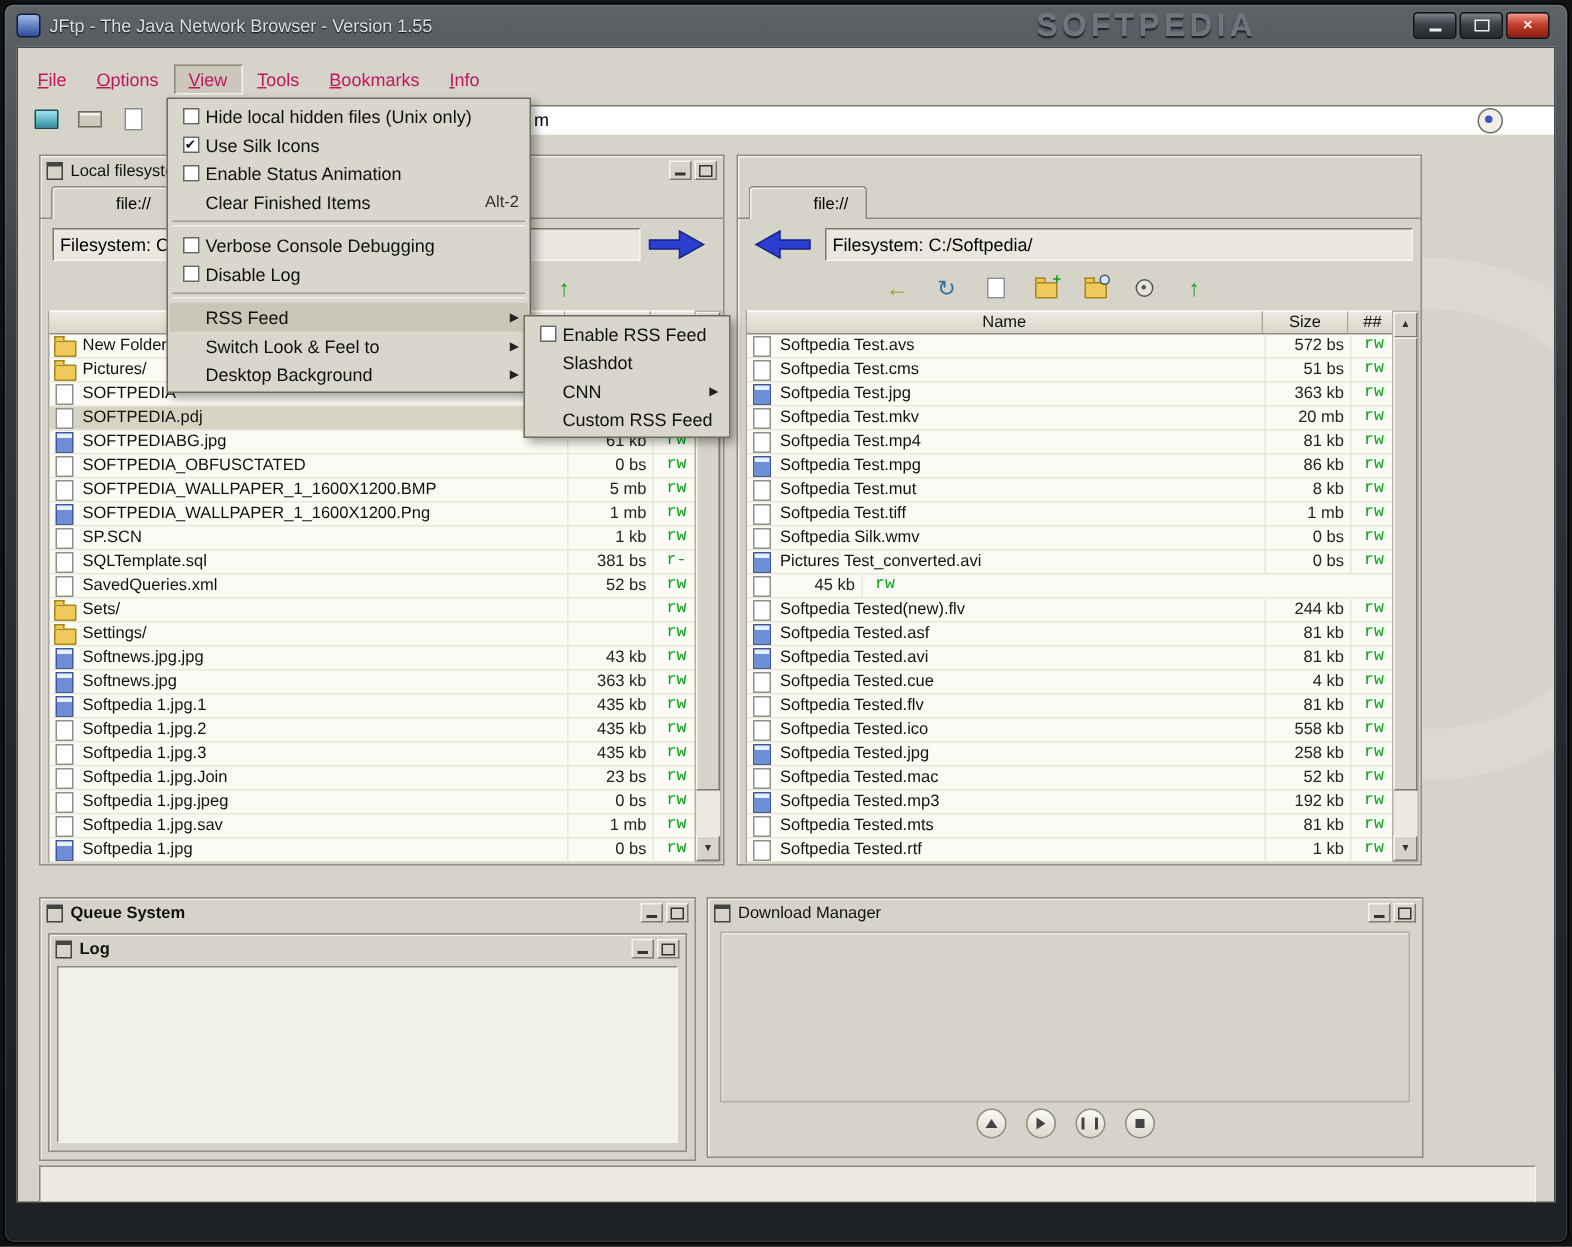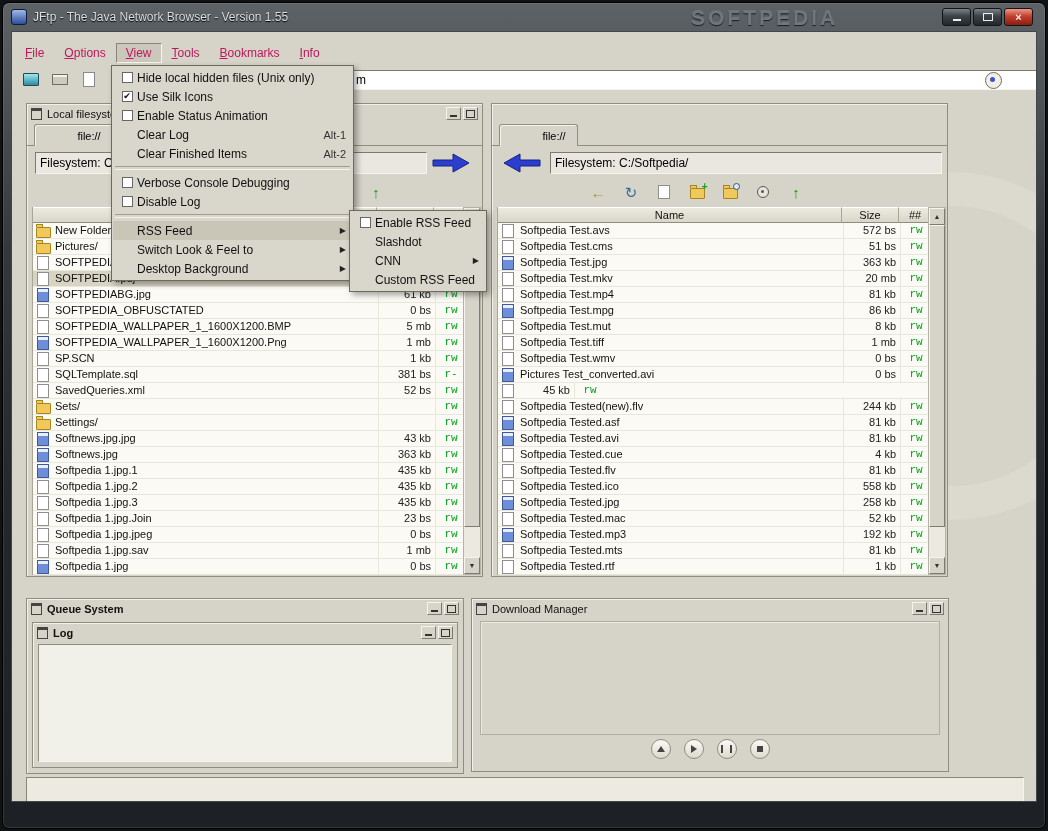--- a/index.html
+++ b/index.html
@@ -493,21 +493,21 @@
                   <span class="ic-file"></span>
                 </span>
                 <span class="fc-name">Softpedia Test.tiff</span>
                 <span class="fc-size">1 mb</span>
                 <span class="fc-perm">rw</span>
               </div>
               <div class="frow">
                 <span class="fc-icon">
                   <span class="ic-file"></span>
                 </span>
-                <span class="fc-name">Softpedia Test.wmv</span>
+                <span class="fc-name">Softpedia Silk.wmv</span>
                 <span class="fc-size">0 bs</span>
                 <span class="fc-perm">rw</span>
               </div>
               <div class="frow">
                 <span class="fc-icon">
                   <span class="ic-image"></span>
                 </span>
                 <span class="fc-name">Pictures Test_converted.avi</span>
                 <span class="fc-size">0 bs</span>
                 <span class="fc-perm">rw</span>
@@ -693,25 +693,20 @@
         </div>
         <div class="menu-item">
           <span class="gutter">
             <span class="cb"></span>
           </span>
           <span class="ml">Enable Status Animation</span>
           <span class="mr"></span>
         </div>
         <div class="menu-item">
           <span class="gutter"></span>
-          <span class="ml">Clear Log</span>
-          <span class="mr">Alt-1</span>
-        </div>
-        <div class="menu-item">
-          <span class="gutter"></span>
           <span class="ml">Clear Finished Items</span>
           <span class="mr">Alt-2</span>
         </div>
         <div class="menu-sep"></div>
         <div class="menu-item">
           <span class="gutter">
             <span class="cb"></span>
           </span>
           <span class="ml">Verbose Console Debugging</span>
           <span class="mr"></span>

